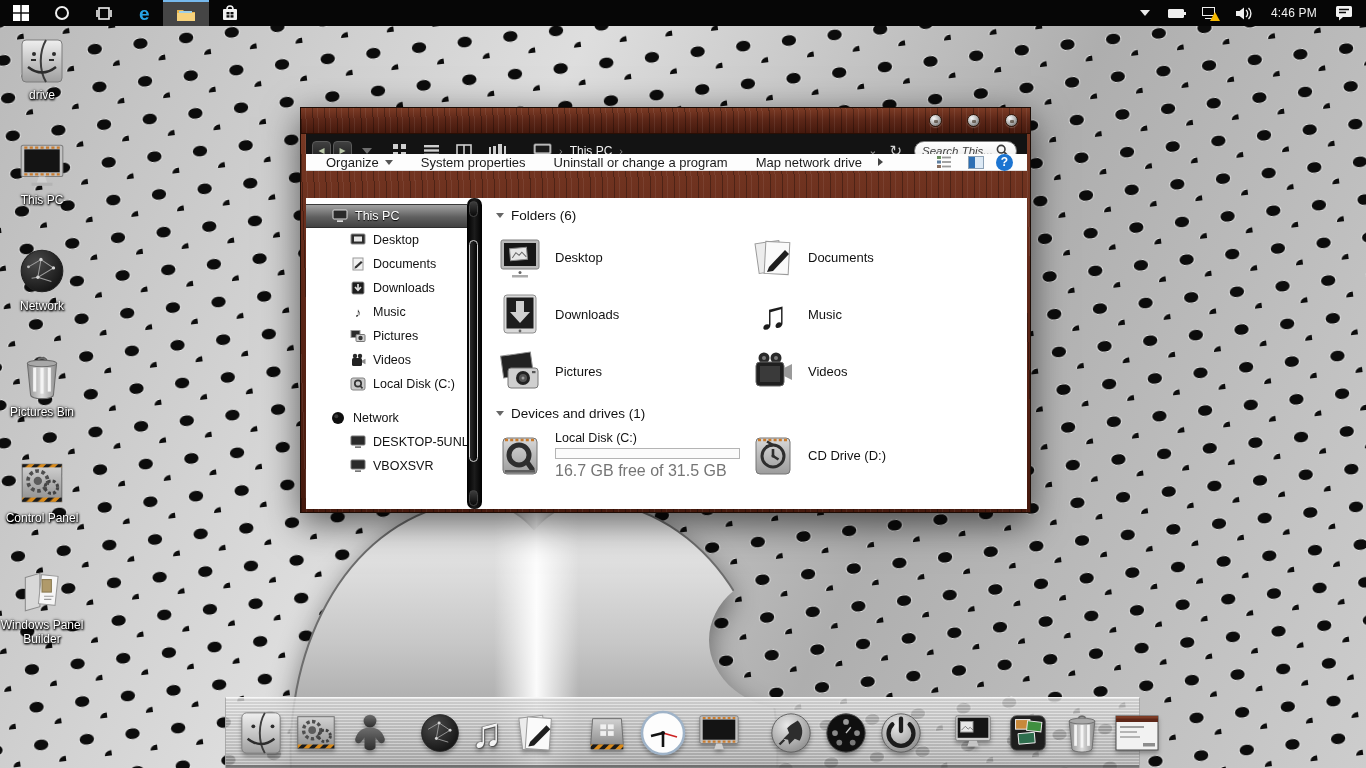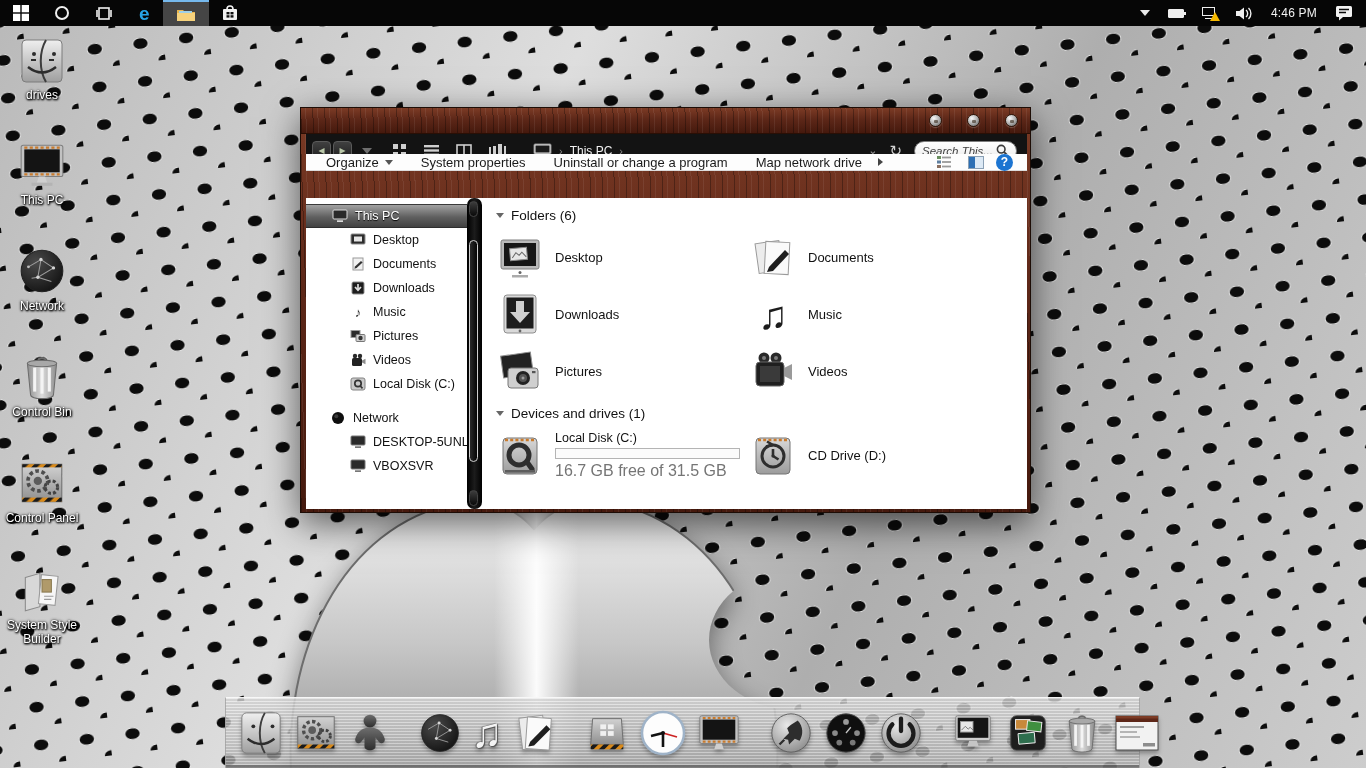--- a/index.html
+++ b/index.html
@@ -240,21 +240,21 @@
               </linearGradient>
             </defs>
         <rect x="4" y="3" width="40" height="42" rx="4" fill="url(#gFin)" stroke="#7d7d7d"></rect>
         <path d="M28 3 c-7 12 -7 30 0 42" stroke="#3d3d3d" fill="none" stroke-width="2"></path>
         <circle cx="16" cy="17" r="2" fill="#2c2c2c"></circle>
             <circle cx="36" cy="17" r="2" fill="#2c2c2c"></circle>
         <path d="M13 23 h5 M31 23 h5" stroke="#2c2c2c" stroke-width="2"></path>
         <path d="M10 30 q14 11 28 0" stroke="#2c2c2c" stroke-width="2.5" fill="none"></path>
       </svg>
         </div>
-      <div class="lbl">drives</div>
+      <div class="lbl">drive</div>
     </div>
 
     <div class="d-ico" style="top:112px;">
       <div class="art">
           <svg width="50" height="50" viewBox="0 0 48 48">
         <rect x="4" y="5" width="40" height="30" rx="2" fill="#c2c2c2" stroke="#7f7f7f"></rect>
         <rect x="7" y="9" width="34" height="22" fill="#141414"></rect>
         <path d="M7 7.3 h34" stroke="#c97b2d" stroke-width="2.2" stroke-dasharray="3 2.2"></path>
         <path d="M7 33 h34" stroke="#c97b2d" stroke-width="2.2" stroke-dasharray="3 2.2"></path>
         <path d="M21 35 h6 l2 6 h-10 z" fill="#cfcfcf"></path>
@@ -297,21 +297,21 @@
         <path d="M10 11 h28 l-3 30 c0 5 -22 5 -22 0 z" fill="url(#gTr)" stroke="#6c6c6c"></path>
         <g stroke="#f4f4f4" stroke-width="3">
               <line x1="17" y1="15" x2="17" y2="38"></line>
               <line x1="24" y1="15" x2="24" y2="40"></line>
               <line x1="31" y1="15" x2="31" y2="38"></line>
             </g>
         <ellipse cx="24" cy="11" rx="14" ry="3.2" fill="#a8a8a8" stroke="#6c6c6c"></ellipse>
         <path d="M20 7.5 q4 -3.5 8 0" fill="none" stroke="#6c6c6c" stroke-width="2"></path>
       </svg>
         </div>
-      <div class="lbl">Control Bin</div>
+      <div class="lbl">Pictures Bin</div>
     </div>
 
     <div class="d-ico" style="top:430px;">
       <div class="art">
           <svg width="50" height="50" viewBox="0 0 48 48">
         <defs>
               <linearGradient id="gCp" x1="0" y1="0" x2="0" y2="1">
                 <stop offset="0" stop-color="#d2d2d2"></stop>
                 <stop offset="1" stop-color="#8f8f8f"></stop>
               </linearGradient>
@@ -333,21 +333,21 @@
 
     <div class="d-ico" style="top:537px;">
       <div class="art">
           <svg width="50" height="50" viewBox="0 0 48 48">
         <path d="M8 12 l14 -4 v32 l-14 4 z" fill="#d8d8d8" stroke="#8a8a8a"></path>
         <rect x="22" y="10" width="16" height="28" fill="#f6f6f6" stroke="#9a9a9a" transform="rotate(6 30 24)"></rect>
         <rect x="24" y="14" width="9" height="12" fill="#b09a6a" stroke="#8a7a50"></rect>
         <path d="M26 30 h9 M26 33 h7" stroke="#9a9a9a"></path>
       </svg>
         </div>
-      <div class="lbl">System Style Builder</div>
+      <div class="lbl">Windows Panel Builder</div>
     </div>
   </div>
 
   <div class="win wood">
 
     <div class="titlebar">
       <div class="cap-btn"></div>
       <div class="cap-btn"></div>
       <div class="cap-btn"></div>
     </div>

